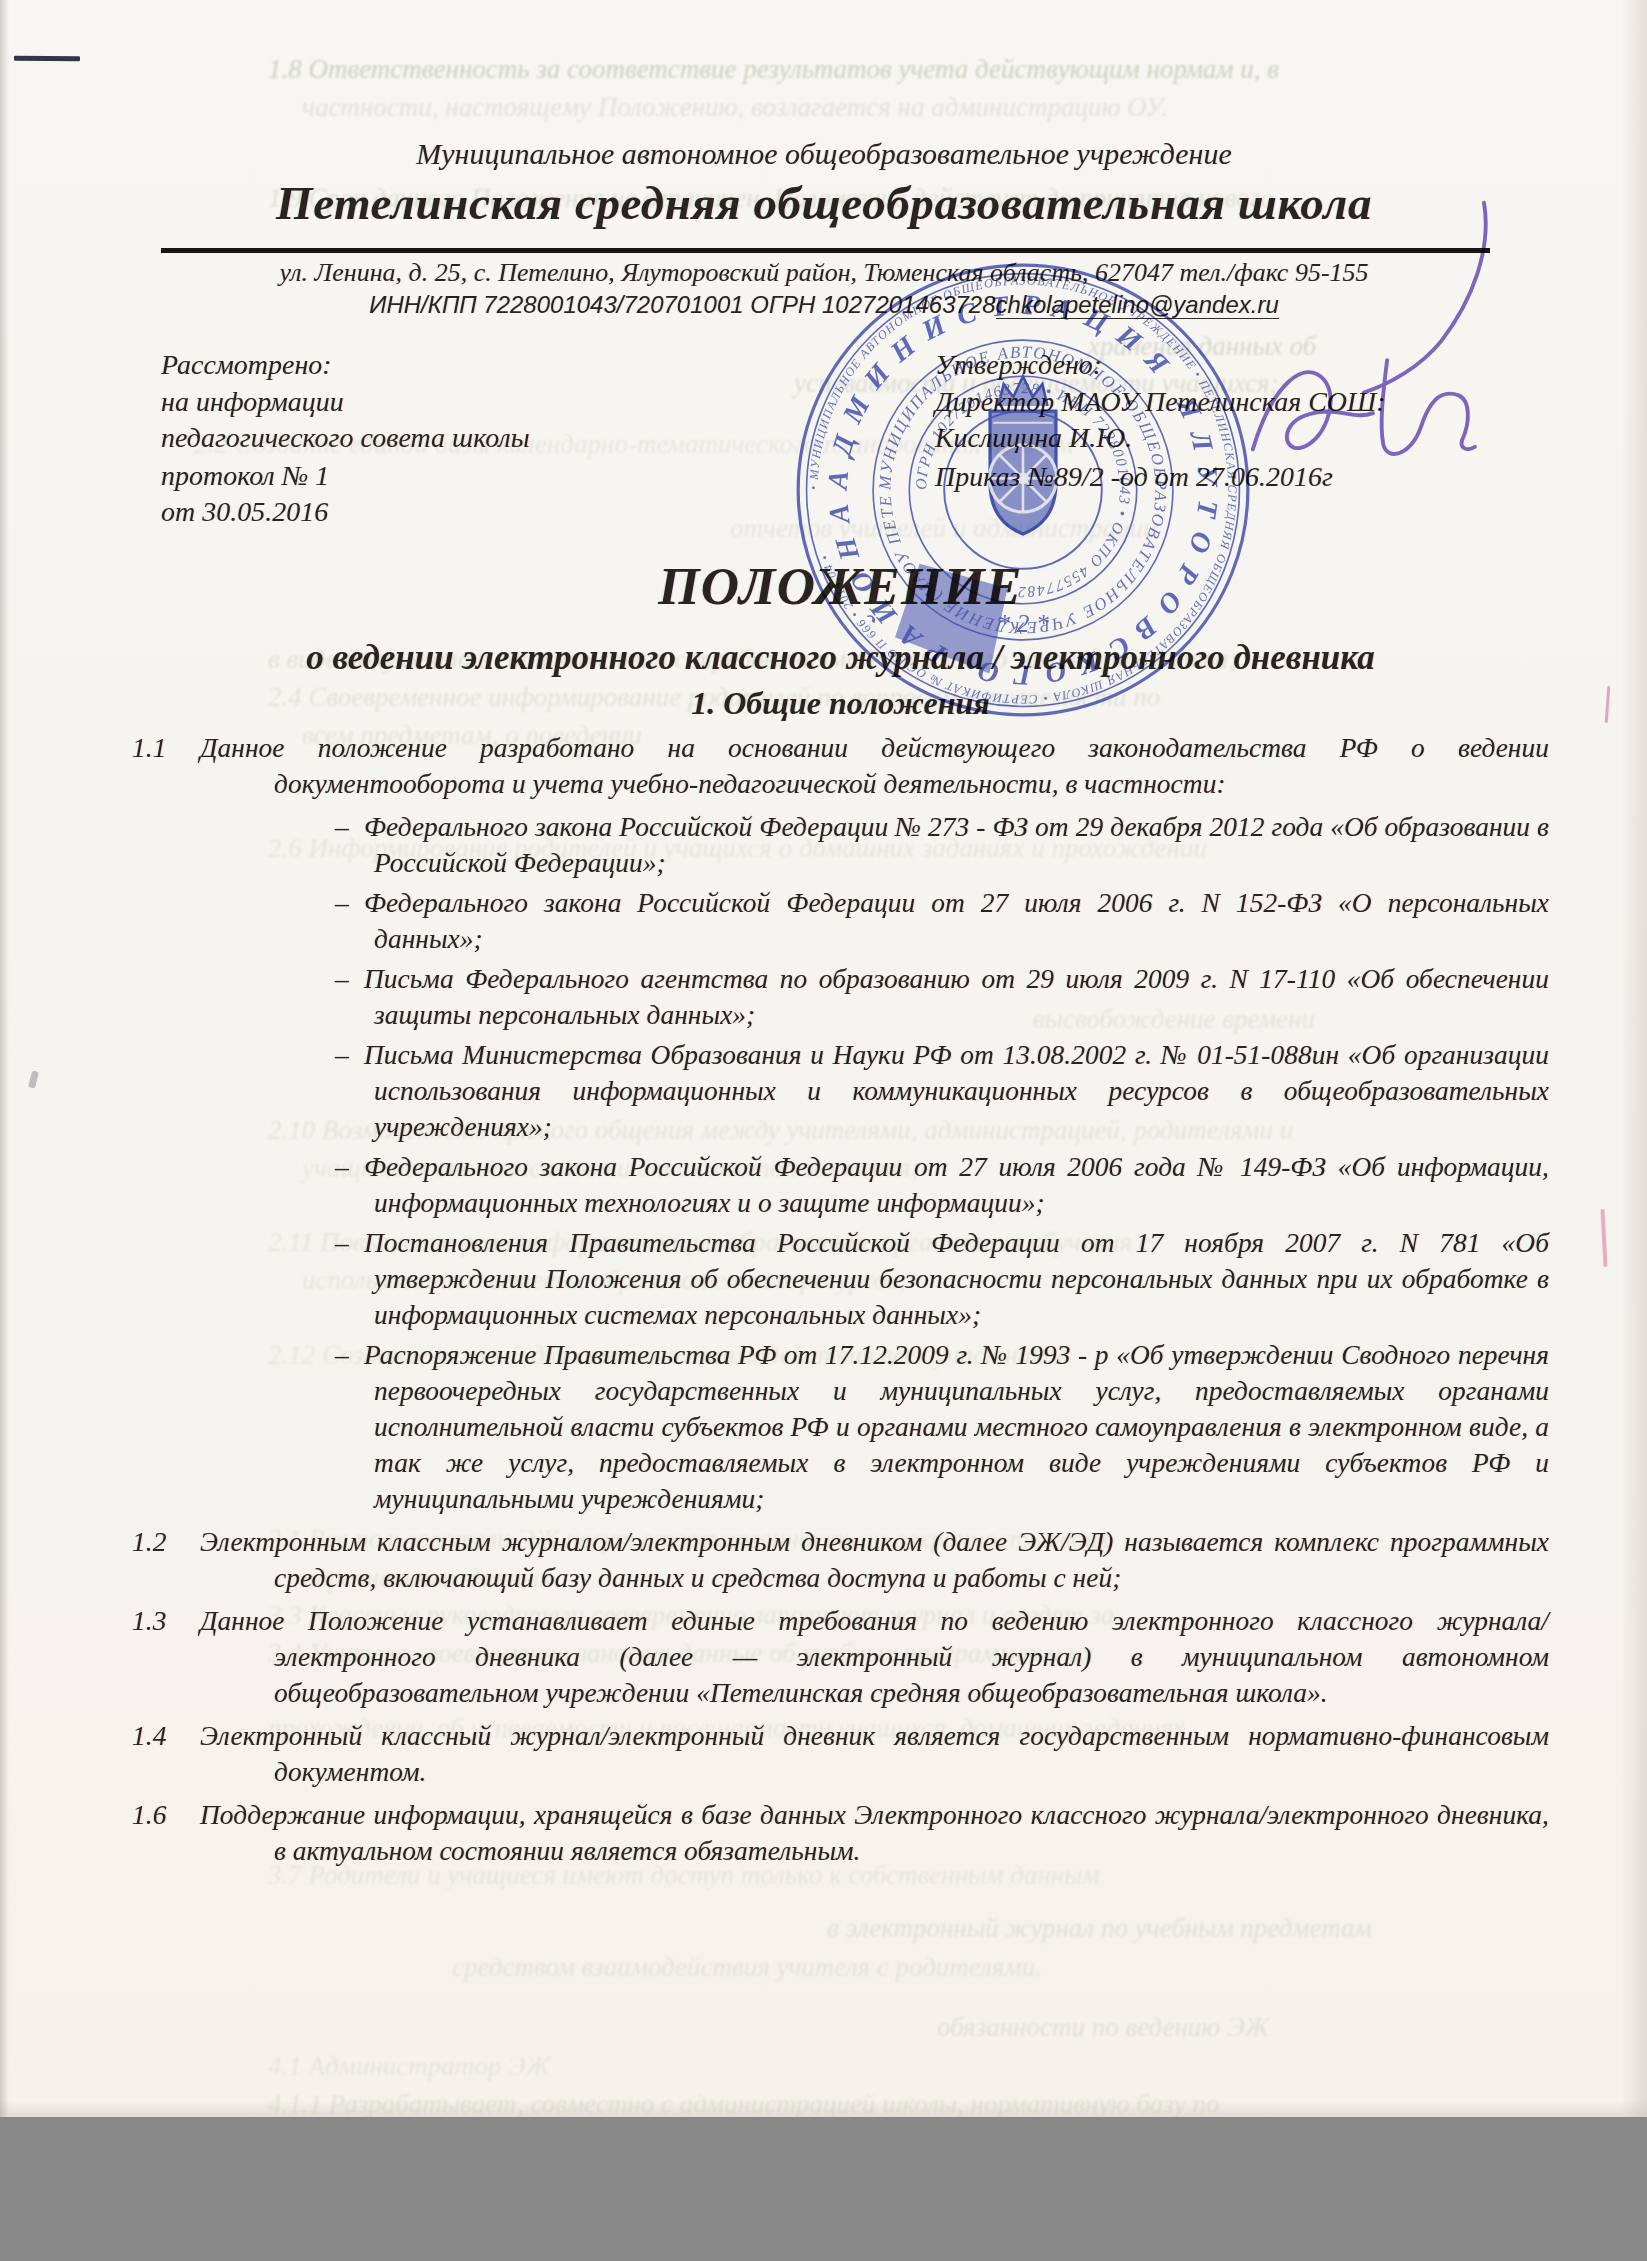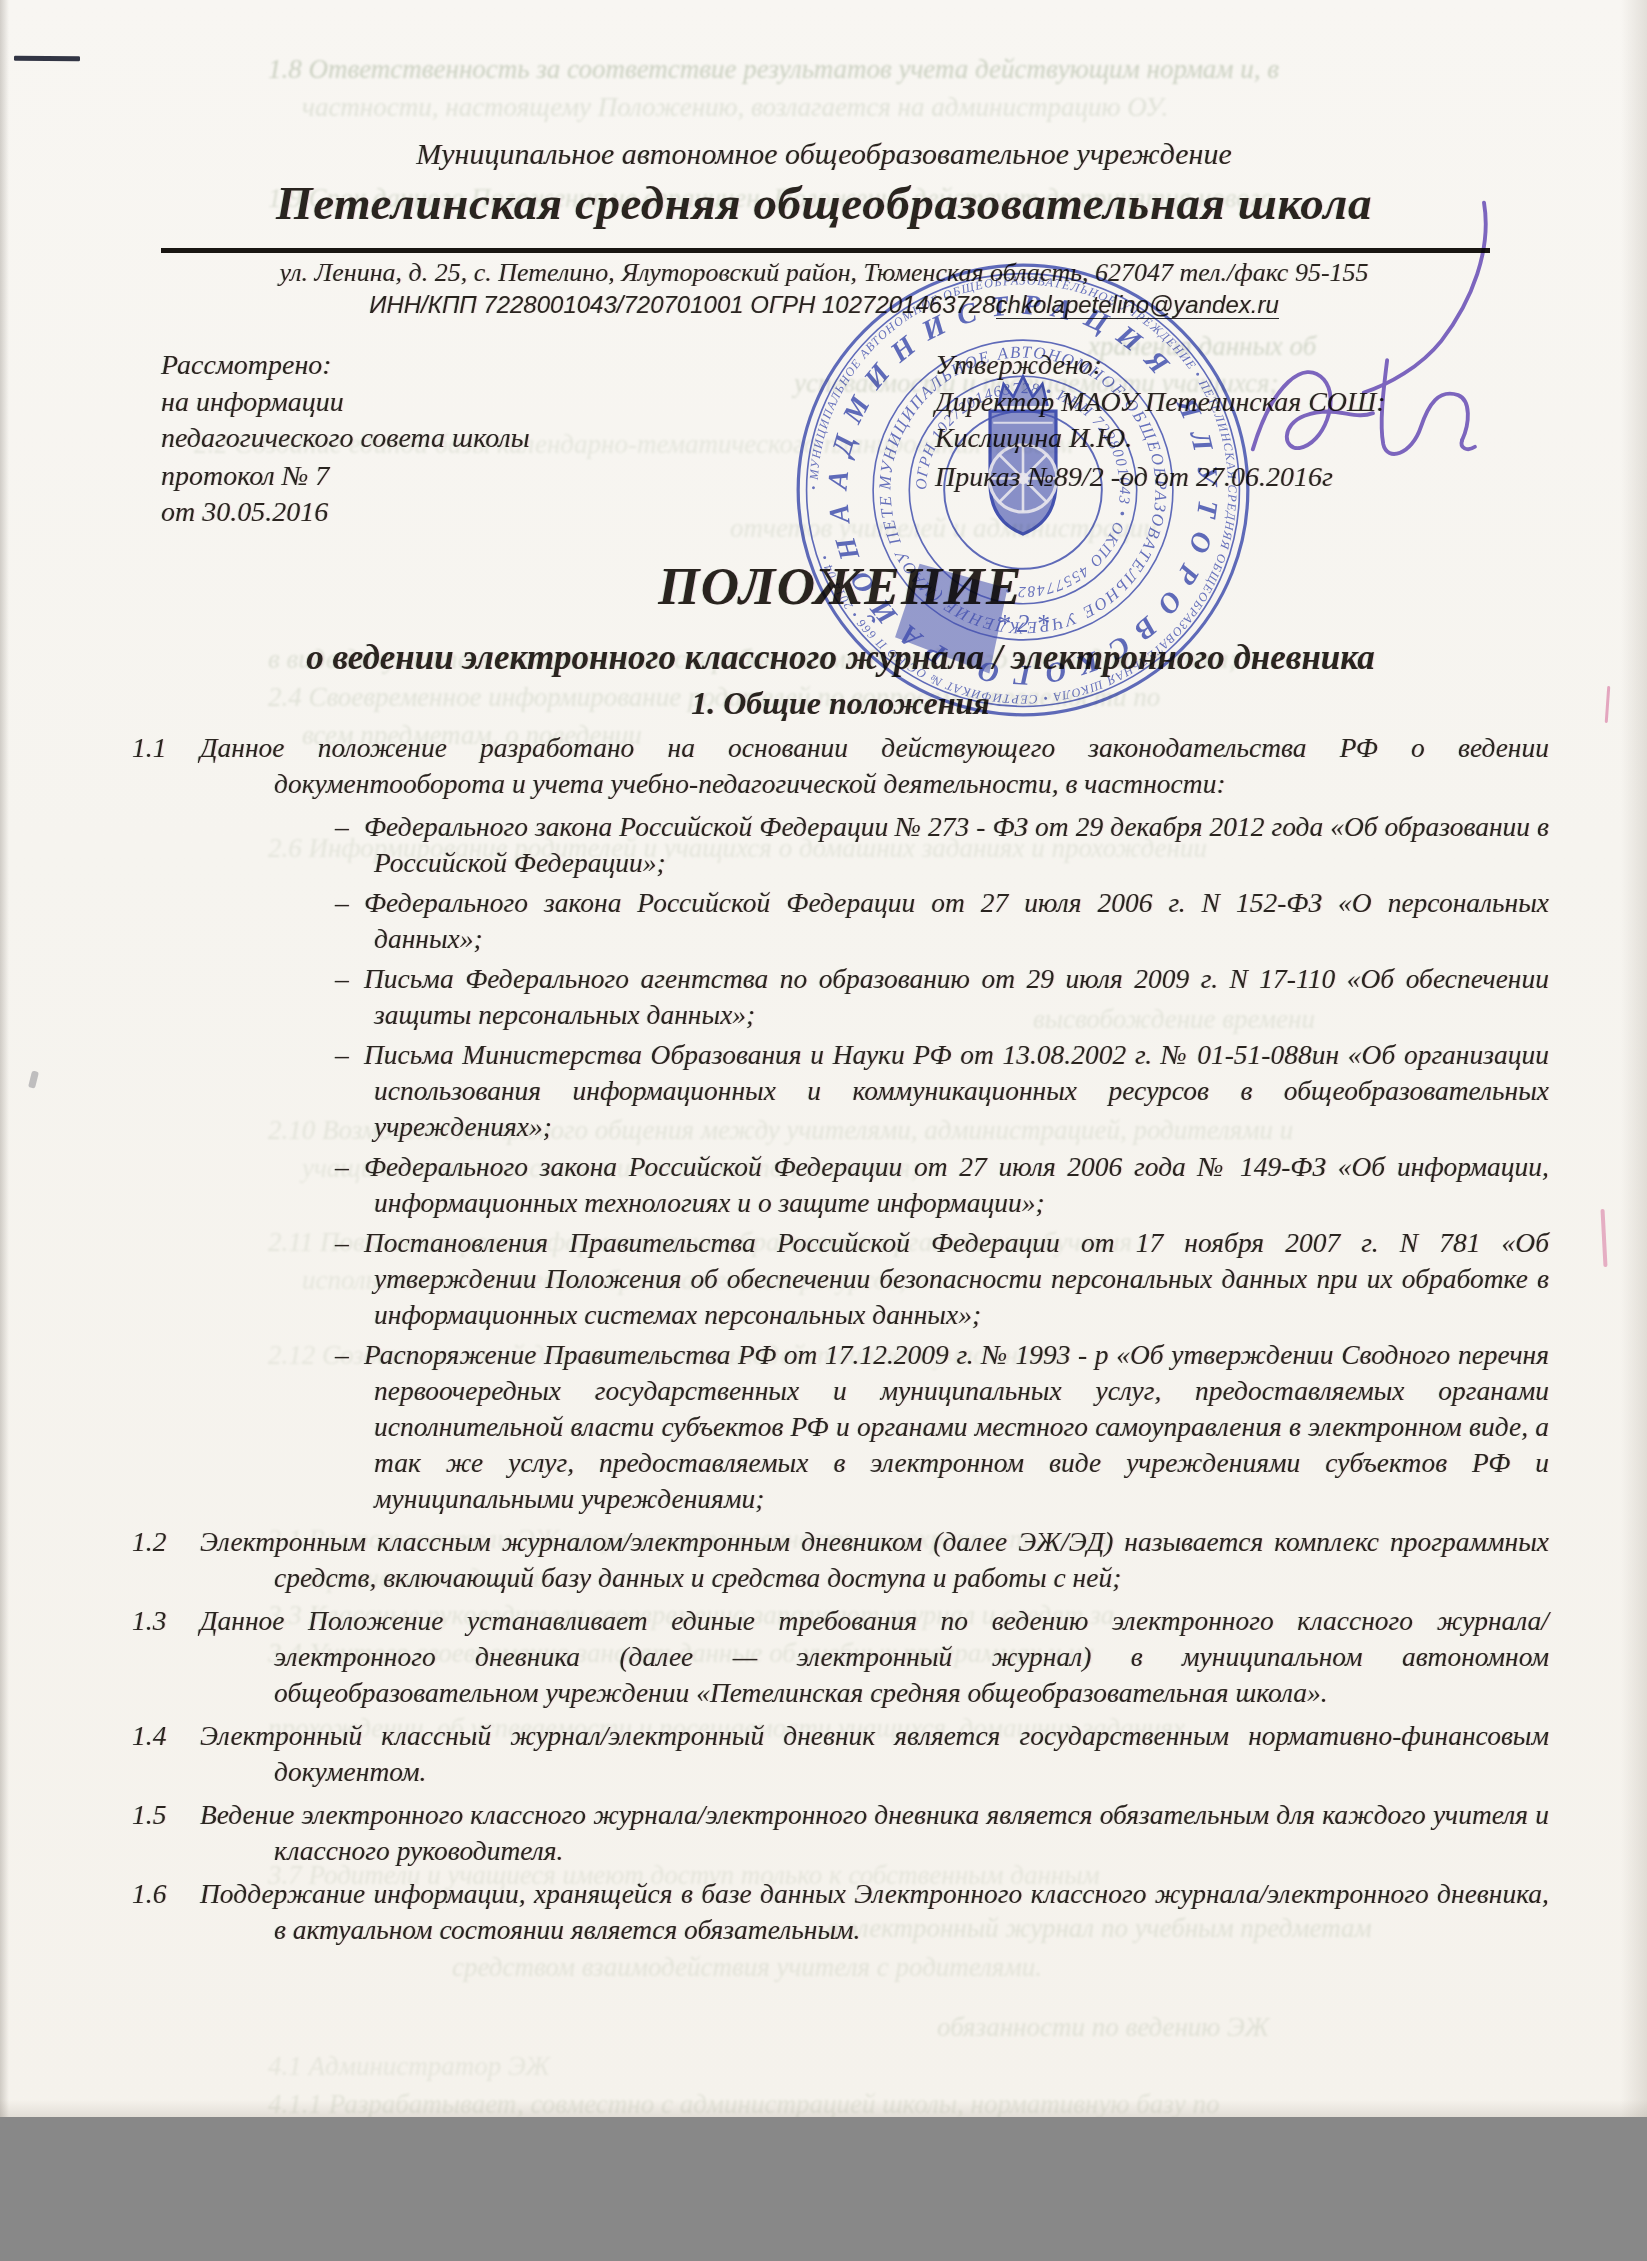--- a/index.html
+++ b/index.html
@@ -115,21 +115,21 @@
   <div class="hdr school-name ink">Петелинская средняя общеобразовательная школа</div>
   <div class="hdr-rule"></div>
   <div class="hdr addr-line ink">ул. Ленина, д. 25, с. Петелино, Ялуторовский район, Тюменская область, 627047 тел./факс 95-155</div>
   <div class="hdr req-line ink">
     <span>ИНН/КПП 7228001043/720701001 ОГРН 1027201463728</span><a class="email" href="#">chkolapetelino@yandex.ru</a>
   </div>
 
   <div class="col-line ink" style="left:161px; top:349px;">Рассмотрено:</div>
   <div class="col-line ink" style="left:161px; top:386px;">на информации</div>
   <div class="col-line ink" style="left:161px; top:422px;">педагогического совета школы</div>
-  <div class="col-line ink" style="left:161px; top:460px;">протокол № 7</div>
+  <div class="col-line ink" style="left:161px; top:460px;">протокол № 1</div>
   <div class="col-line ink" style="left:161px; top:496px;">от 30.05.2016</div>
 
   <div class="col-line ink" style="left:935px; top:349px;">Утверждено:</div>
   <div class="col-line ink" style="left:935px; top:386px;">Директор  МАОУ Петелинская СОШ:</div>
   <div class="col-line ink" style="left:935px; top:422px;">Кислицина И.Ю.</div>
   <div class="col-line ink" style="left:935px; top:461px;">Приказ №89/2 -од  от 27.06.2016г</div>
 
   <svg class="stamp" viewBox="0 0 712 712">
     <defs>
       <path id="rOuter" d="M 38 356 a 318 318 0 1 1 636 0 a 318 318 0 1 1 -636 0"></path>
@@ -200,17 +200,16 @@
       <li class="ink"><span class="dash">–</span><span>Письма Федерального агентства по образованию от 29 июля 2009 г. N 17-110 «Об обеспечении защиты персональных данных»;</span></li>
       <li class="ink"><span class="dash">–</span><span>Письма Министерства Образования и Науки РФ от 13.08.2002 г. № 01-51-088ин «Об организации использования информационных и коммуникационных ресурсов в общеобразовательных учреждениях»;</span></li>
       <li class="ink"><span class="dash">–</span><span>Федерального закона Российской Федерации от 27 июля 2006 года № 149-ФЗ «Об информации, информационных технологиях и о защите информации»;</span></li>
       <li class="ink"><span class="dash">–</span><span>Постановления Правительства Российской Федерации от 17 ноября 2007 г. N 781 «Об утверждении Положения об обеспечении безопасности персональных данных при их обработке в информационных системах персональных данных»;</span></li>
       <li class="ink"><span class="dash">–</span><span>Распоряжение Правительства РФ от 17.12.2009 г. № 1993 - р «Об утверждении Сводного перечня первоочередных государственных и муниципальных услуг, предоставляемых органами исполнительной власти субъектов РФ и органами местного самоуправления в электронном виде, а так же услуг, предоставляемых в электронном виде учреждениями субъектов РФ и муниципальными учреждениями;</span></li>
     </ul>
 
     <p class="para ink"><span class="num">1.2</span><span>Электронным классным журналом/электронным дневником (далее ЭЖ/ЭД) называется комплекс программных средств, включающий базу данных и средства доступа и работы с ней;</span></p>
     <p class="para ink"><span class="num">1.3</span><span>Данное Положение устанавливает единые требования по ведению электронного классного журнала/электронного дневника (далее — электронный журнал) в муниципальном автономном общеобразовательном учреждении «Петелинская средняя общеобразовательная школа».</span></p>
     <p class="para ink"><span class="num">1.4</span><span>Электронный классный журнал/электронный дневник является государственным нормативно-финансовым документом.</span></p>
-    <p class="para ink"><span class="num">1.5</span><span>Ведение электронного классного журнала/электронного дневника является обязательным для каждого учителя и классного руководителя.</span></p>
     <p class="para ink"><span class="num">1.6</span><span>Поддержание информации, хранящейся в базе данных Электронного классного журнала/электронного дневника, в актуальном состоянии является обязательным.</span></p>
   </main>
 </div>
 
 
 </body></html>

